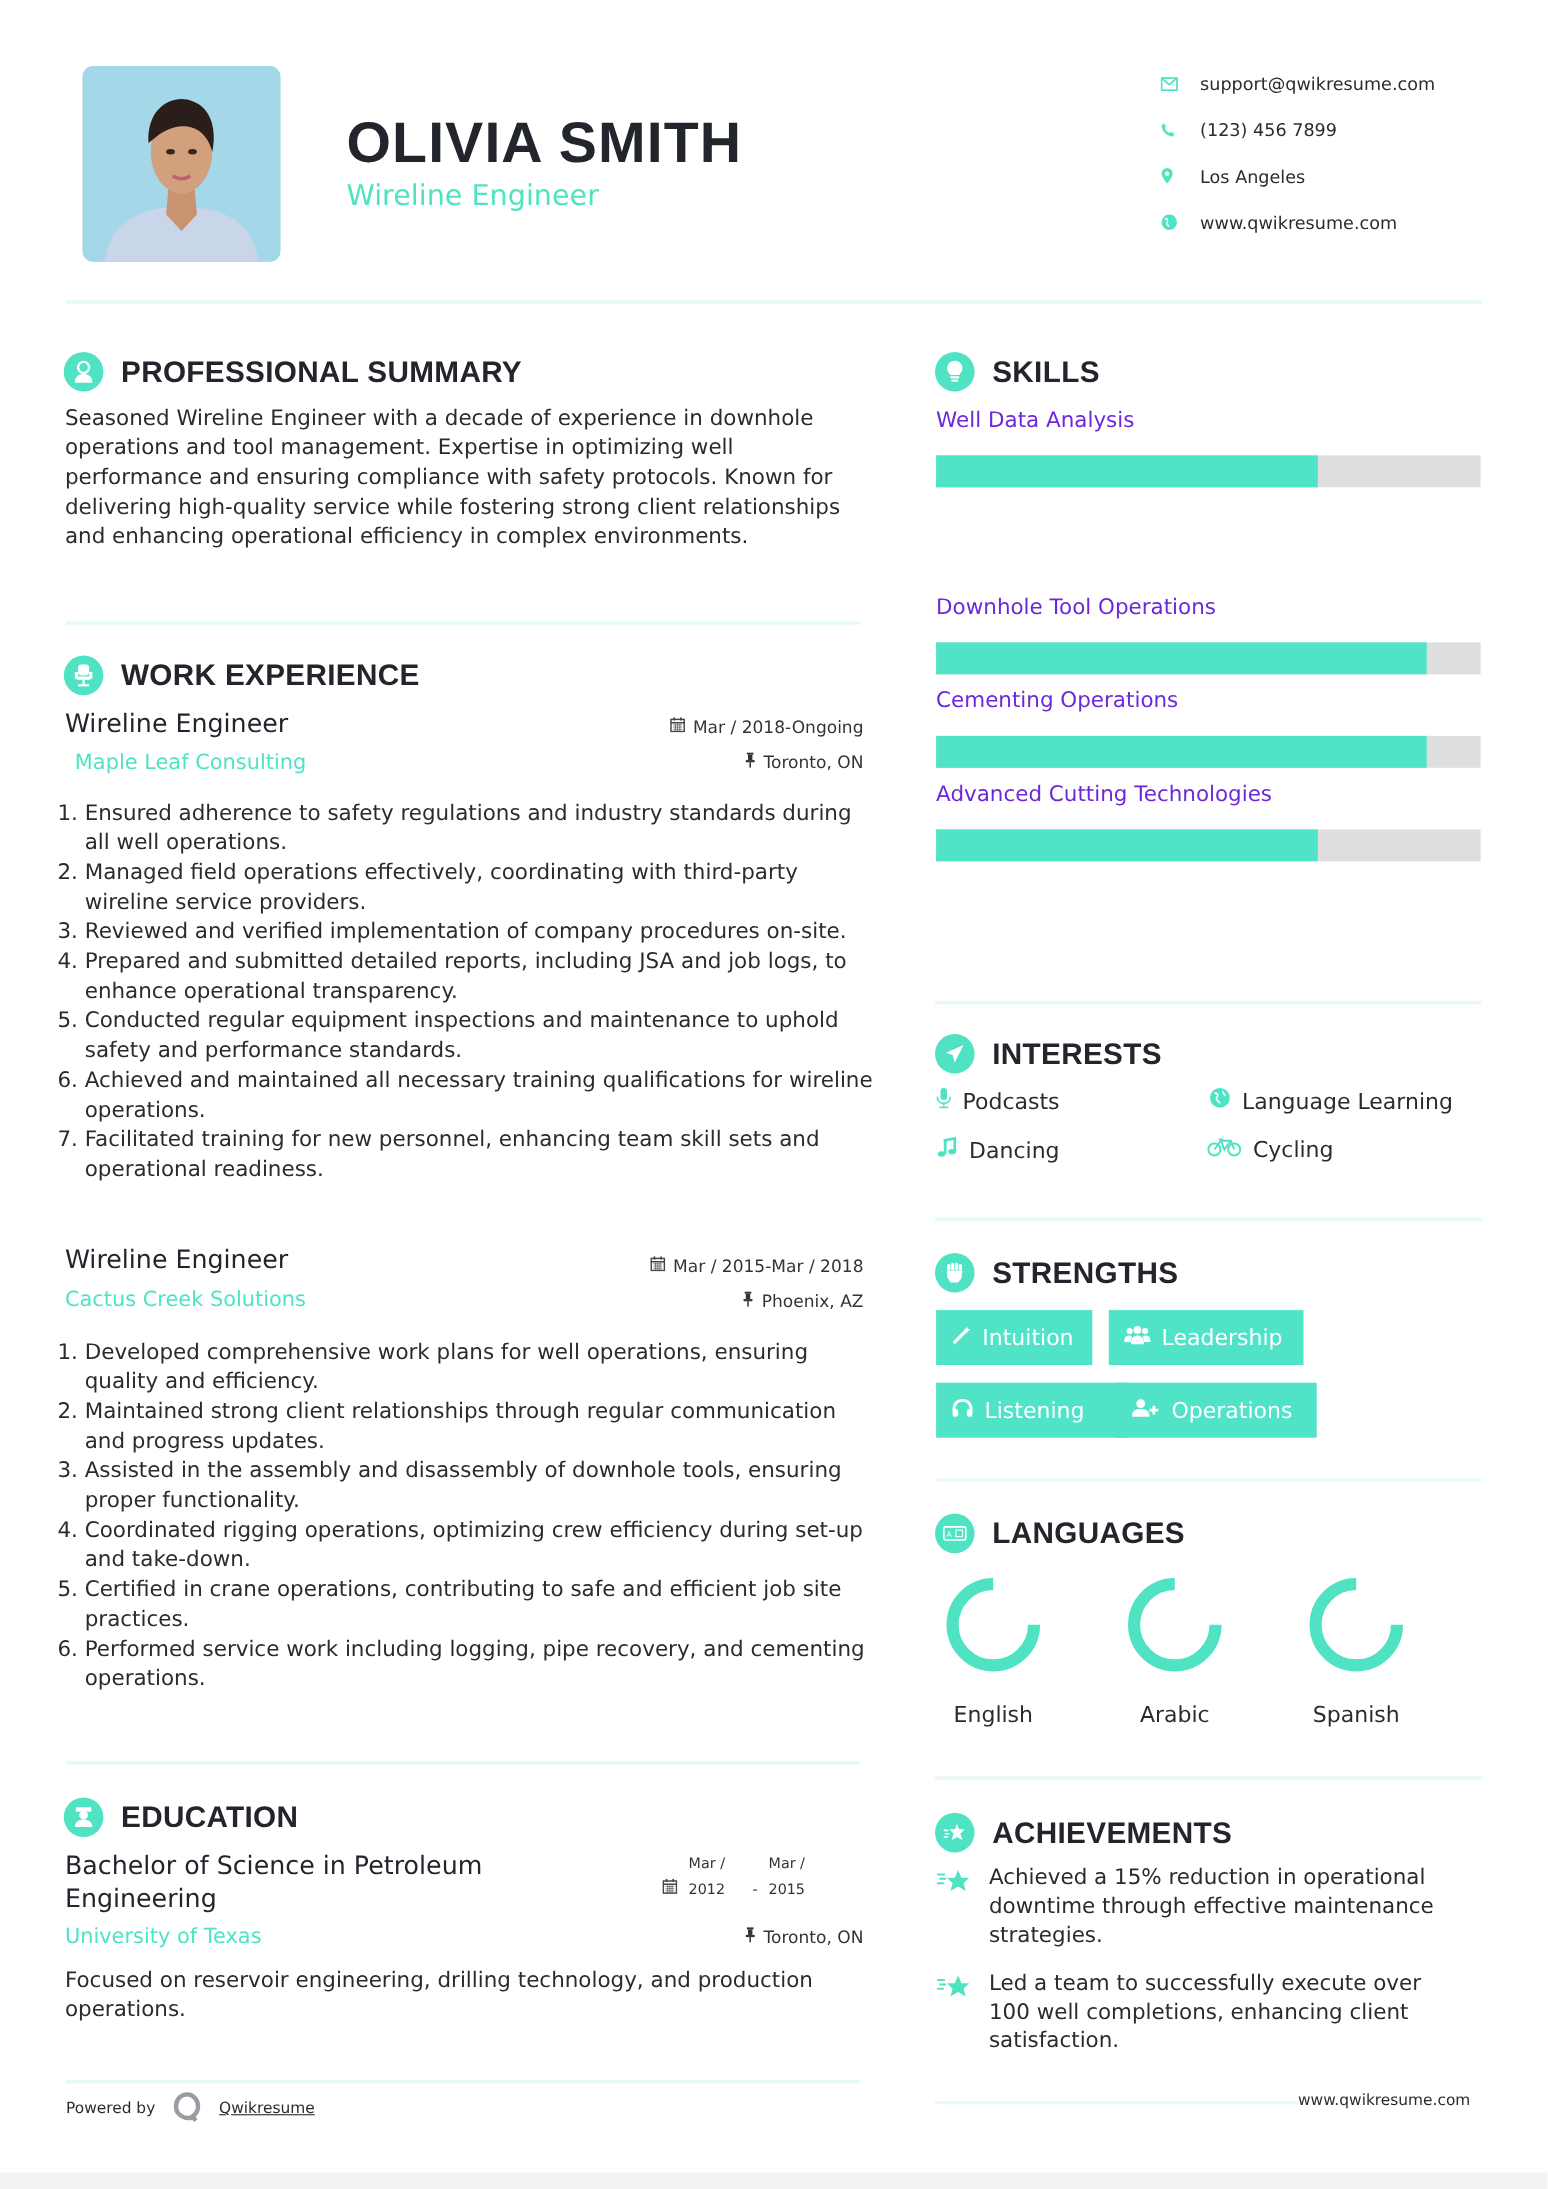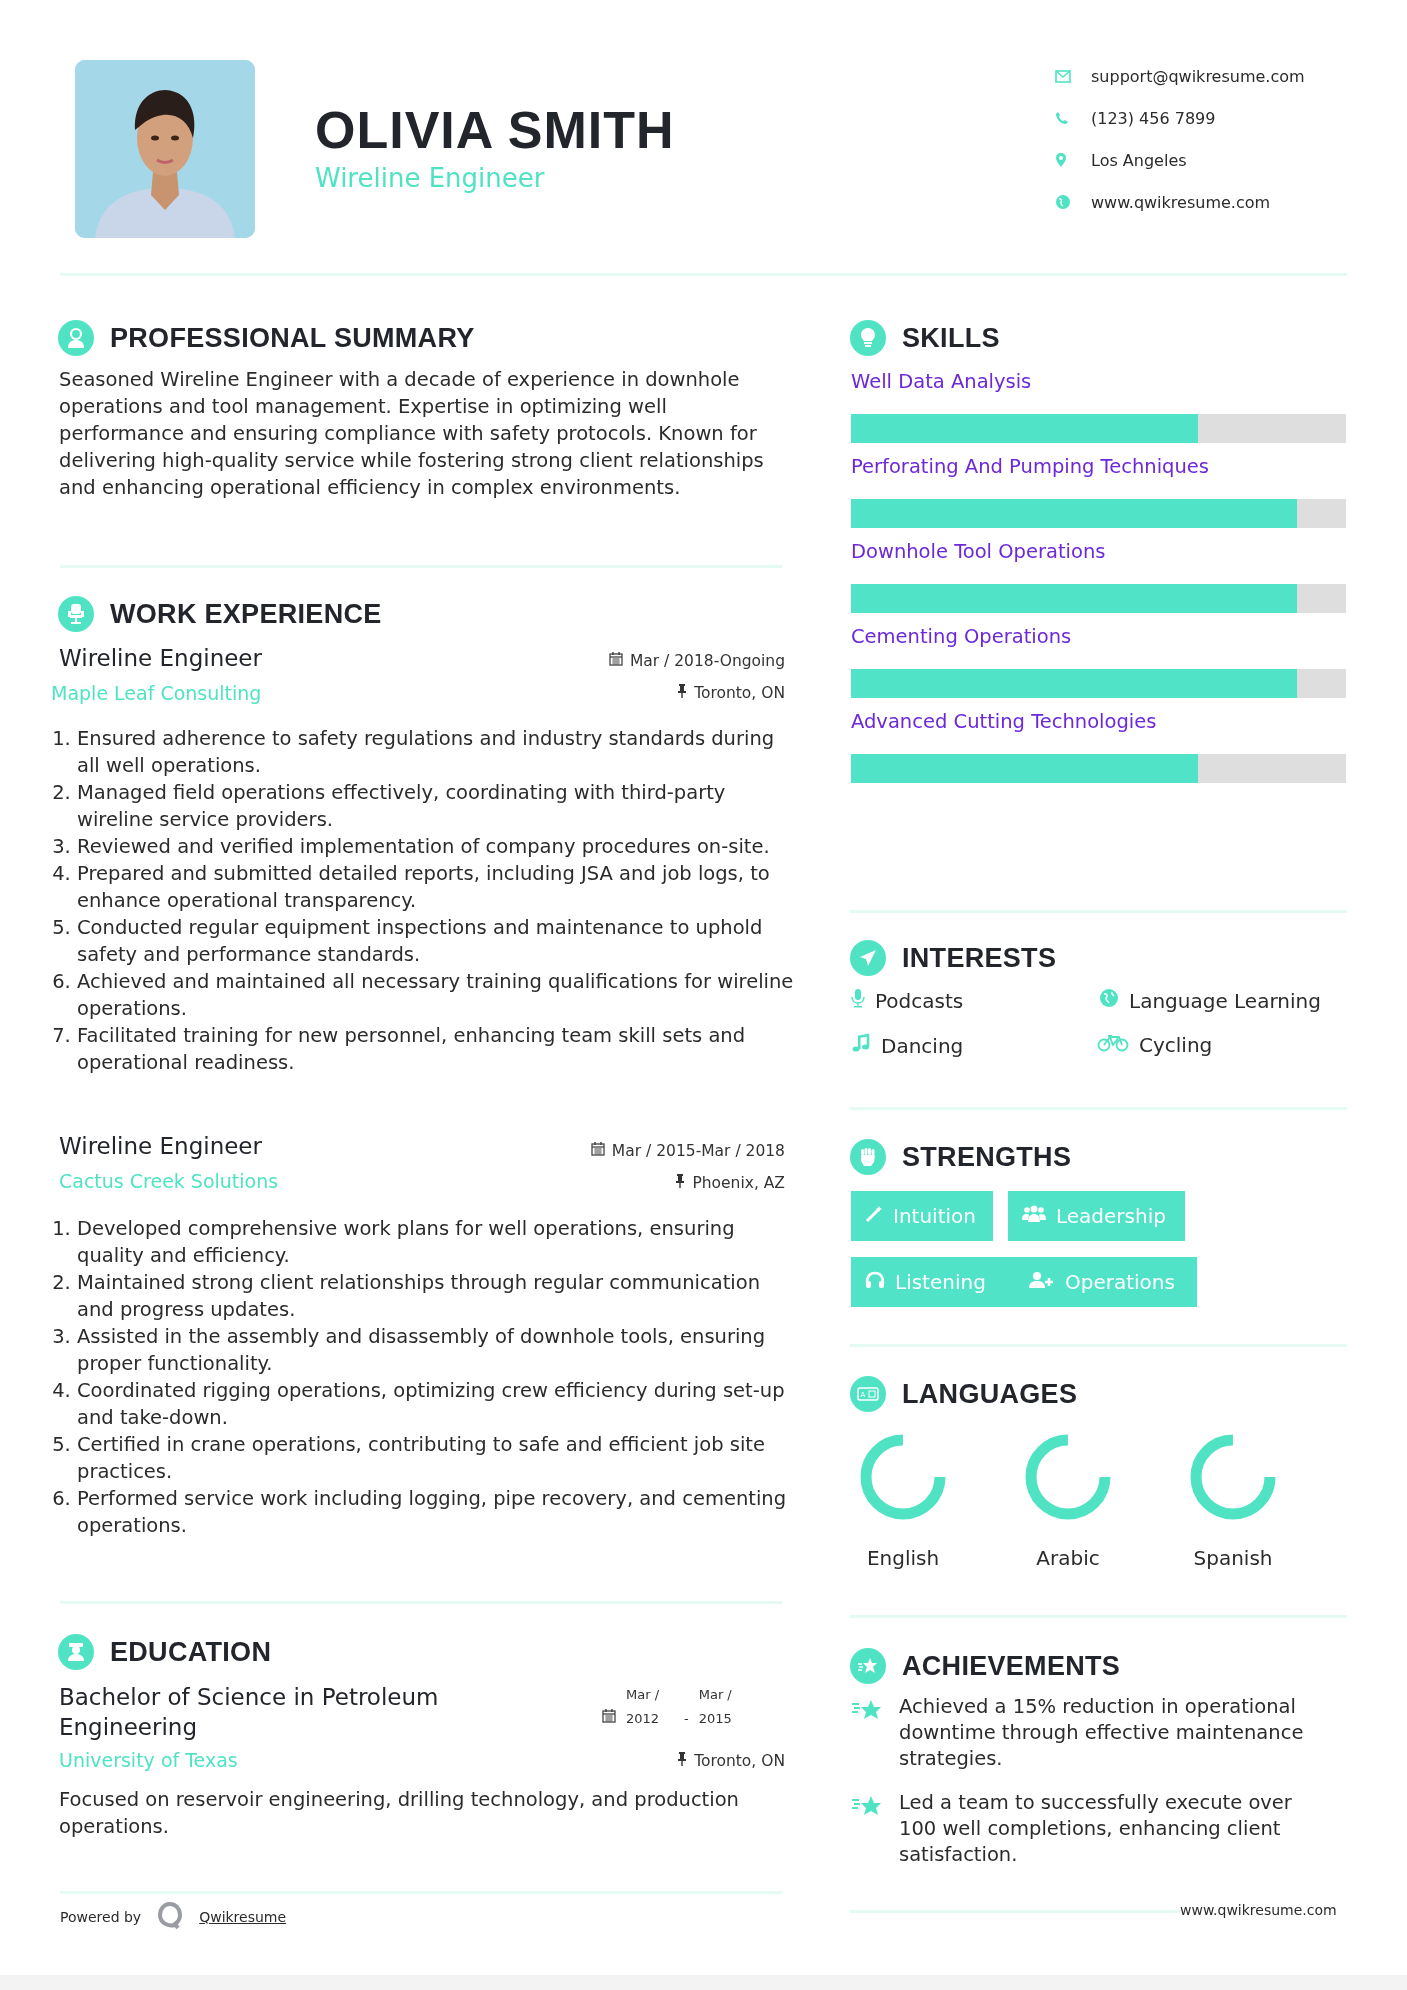--- a/index.html
+++ b/index.html
@@ -137,21 +137,21 @@
           <rect x="3" y="12" width="12" height="3" fill="#fff"></rect>
           <rect x="8" y="15" width="2" height="4" fill="#fff"></rect>
           <rect x="4" y="19" width="10" height="2" fill="#fff"></rect>
         </svg>
     </div>
     <div class="sec-title">WORK EXPERIENCE</div>
   </div>
 
   <div>
     <div class="job-title" style="left:59px; top:645px;">Wireline Engineer</div>
-    <div class="job-company" style="left:51px; top:682px;">Maple Leaf Consulting</div>
+    <div class="job-company" style="left:68px; top:682px;">Maple Leaf Consulting</div>
     <div class="job-meta" style="left:480px; top:652px; width:305px;">
       <span><svg width="14" height="14" viewBox="0 0 14 14">
             <rect x="1" y="2" width="12" height="11" fill="none" stroke="#444" stroke-width="1.3"></rect>
             <line x1="1" y1="5" x2="13" y2="5" stroke="#444" stroke-width="1.3"></line>
             <line x1="4" y1="0" x2="4" y2="3" stroke="#444" stroke-width="1.5"></line>
             <line x1="10" y1="0" x2="10" y2="3" stroke="#444" stroke-width="1.5"></line>
             <path d="M3 7h8M3 9h8M3 11h8M5 6v7M7 6v7M9 6v7" stroke="#444" stroke-width="0.6"></path>
           </svg></span>
       <span>Mar / 2018-Ongoing</span>
     </div>
@@ -256,26 +256,20 @@
     </div>
     <div class="sec-title">SKILLS</div>
   </div>
 
   <div class="skill" style="top:370px;">
     <div class="skill-label">Well Data Analysis</div>
     <div class="skill-track">
         <div class="skill-fill" style="width: 70%;"></div>
       </div>
   </div>
-  <div class="skill" style="top:455px;">
-    <div class="skill-label">Perforating And Pumping Techniques</div>
-    <div class="skill-track">
-        <div class="skill-fill" style="width: 90%;"></div>
-      </div>
-  </div>
   <div class="skill" style="top:540px;">
     <div class="skill-label">Downhole Tool Operations</div>
     <div class="skill-track">
         <div class="skill-fill" style="width: 90%;"></div>
       </div>
   </div>
   <div class="skill" style="top:625px;">
     <div class="skill-label">Cementing Operations</div>
     <div class="skill-track">
         <div class="skill-fill" style="width: 90%;"></div>

